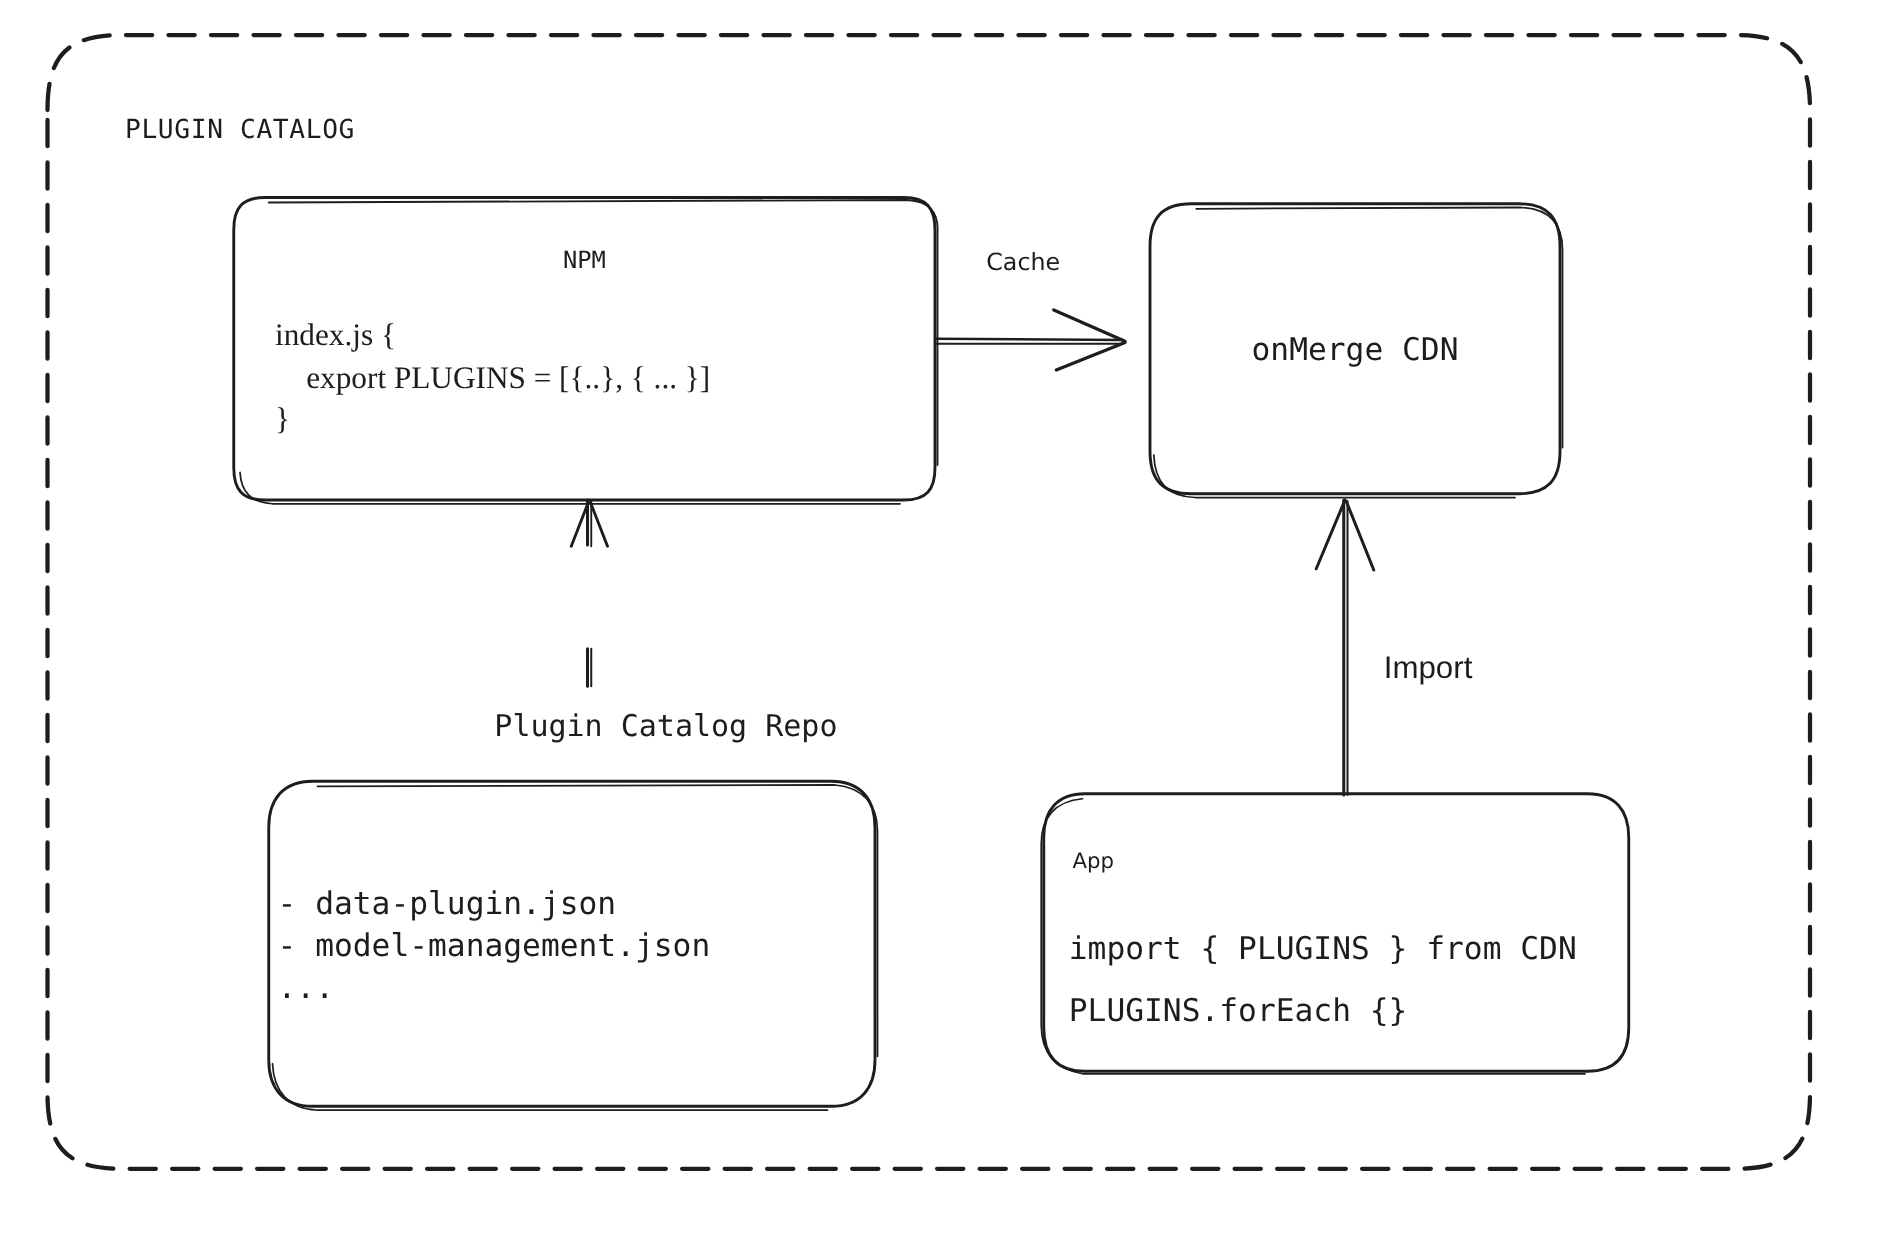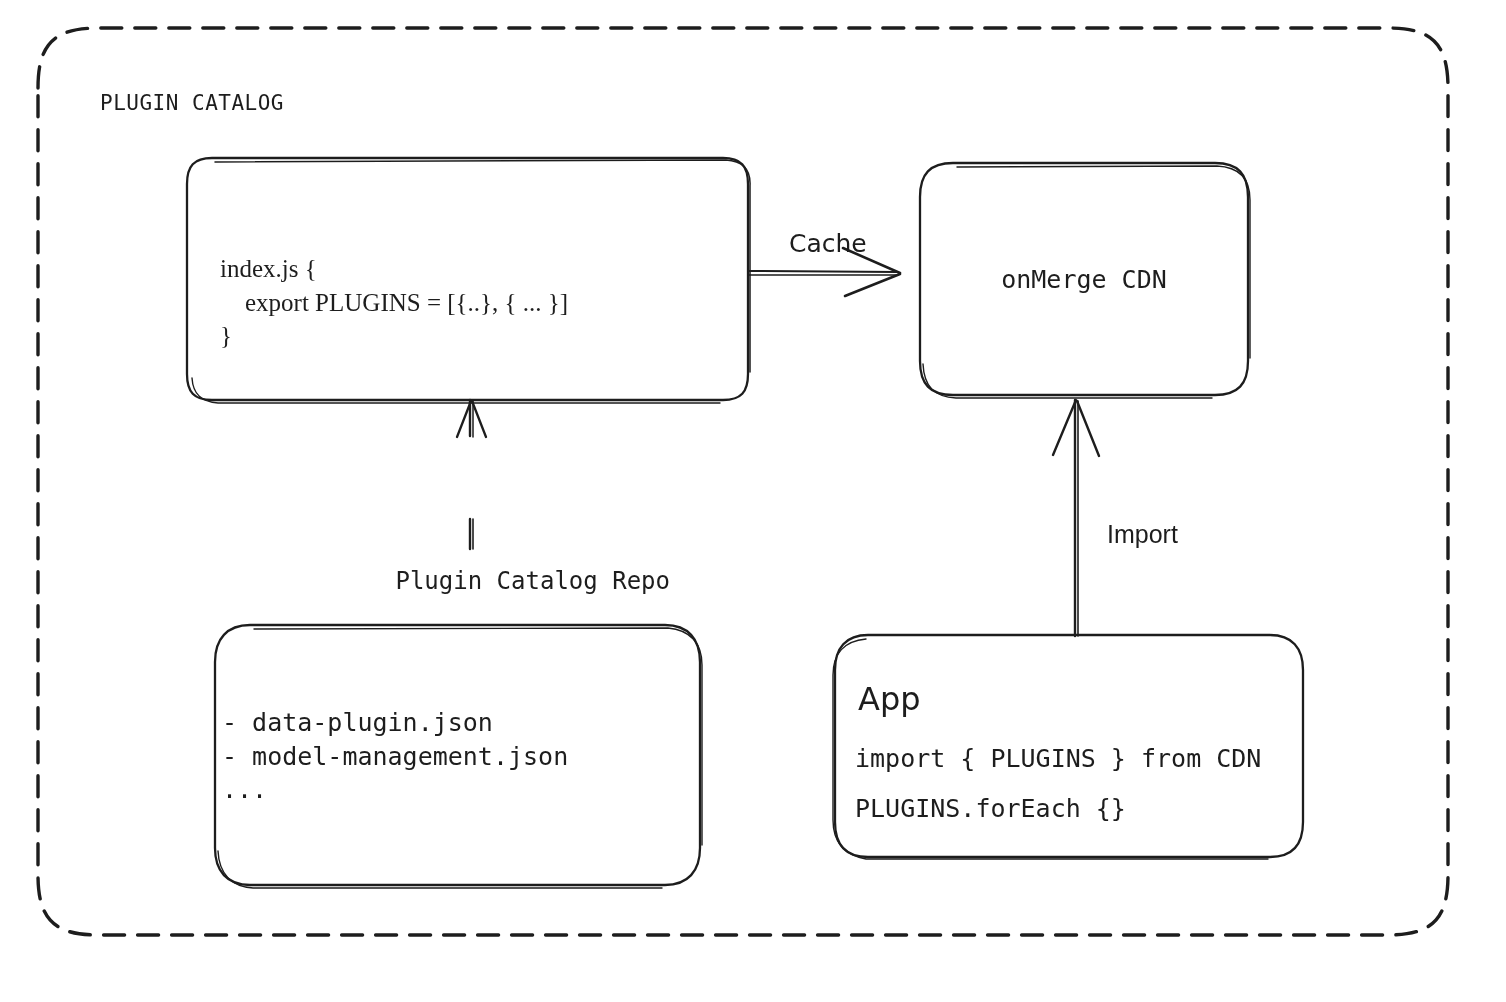--- a/index.html
+++ b/index.html
@@ -71,22 +71,21 @@
     left: 920px;
     top: 263px;
     width: 328px;
     text-align: center;
     font-size: 25px;
   }
 
   #cache-label {
     left: 789px;
     top: 198px;
-    font-size: 25px;
-    margin-top: 29px;
+    font-size: 19px;
   }
 
   #webpack-label {
     left: 330px;
     top: 446px;
     width: 280px;
     text-align: center;
     font-size: 24px;
     line-height: 1.35;
   }
@@ -101,21 +100,21 @@
   #repo-code {
     left: 222px;
     top: 706px;
     font-size: 25px;
     line-height: 1.34;
   }
 
   #app-title {
     left: 858px;
     top: 678px;
-    font-size: 32px;
+    font-size: 17px;
   }
   #app-code {
     left: 855px;
     top: 734px;
     font-size: 25px;
     line-height: 2.0;
   }
 
   #import-label {
     left: 1107px;
@@ -215,20 +214,21 @@
     <g>
       <line x1="1075" y1="636" x2="1075" y2="400" stroke="#1d1d1d" stroke-width="2.4" stroke-linecap="round"></line>
       <line x1="1078" y1="636" x2="1078" y2="401" stroke="#1d1d1d" stroke-width="1.6" stroke-linecap="round"></line>
       <path d="M 1053 455 L 1076 400" fill="none" stroke="#1d1d1d" stroke-width="2.4" stroke-linecap="round"></path>
       <path d="M 1099 456 L 1077 401" fill="none" stroke="#1d1d1d" stroke-width="2.4" stroke-linecap="round"></path>
     </g>
   </svg>
 
   <div class="txt mono" id="group-title">PLUGIN CATALOG</div>
 
+  <div class="txt mono" id="npm-title">NPM</div>
 
   <div class="txt mono" id="npm-code">index.js {
     export PLUGINS = [{..}, { ... }]
 }</div>
 
   <div class="txt mono" id="cdn-title">onMerge CDN</div>
 
   <div class="txt sans" id="cache-label">Cache</div>
 
 

